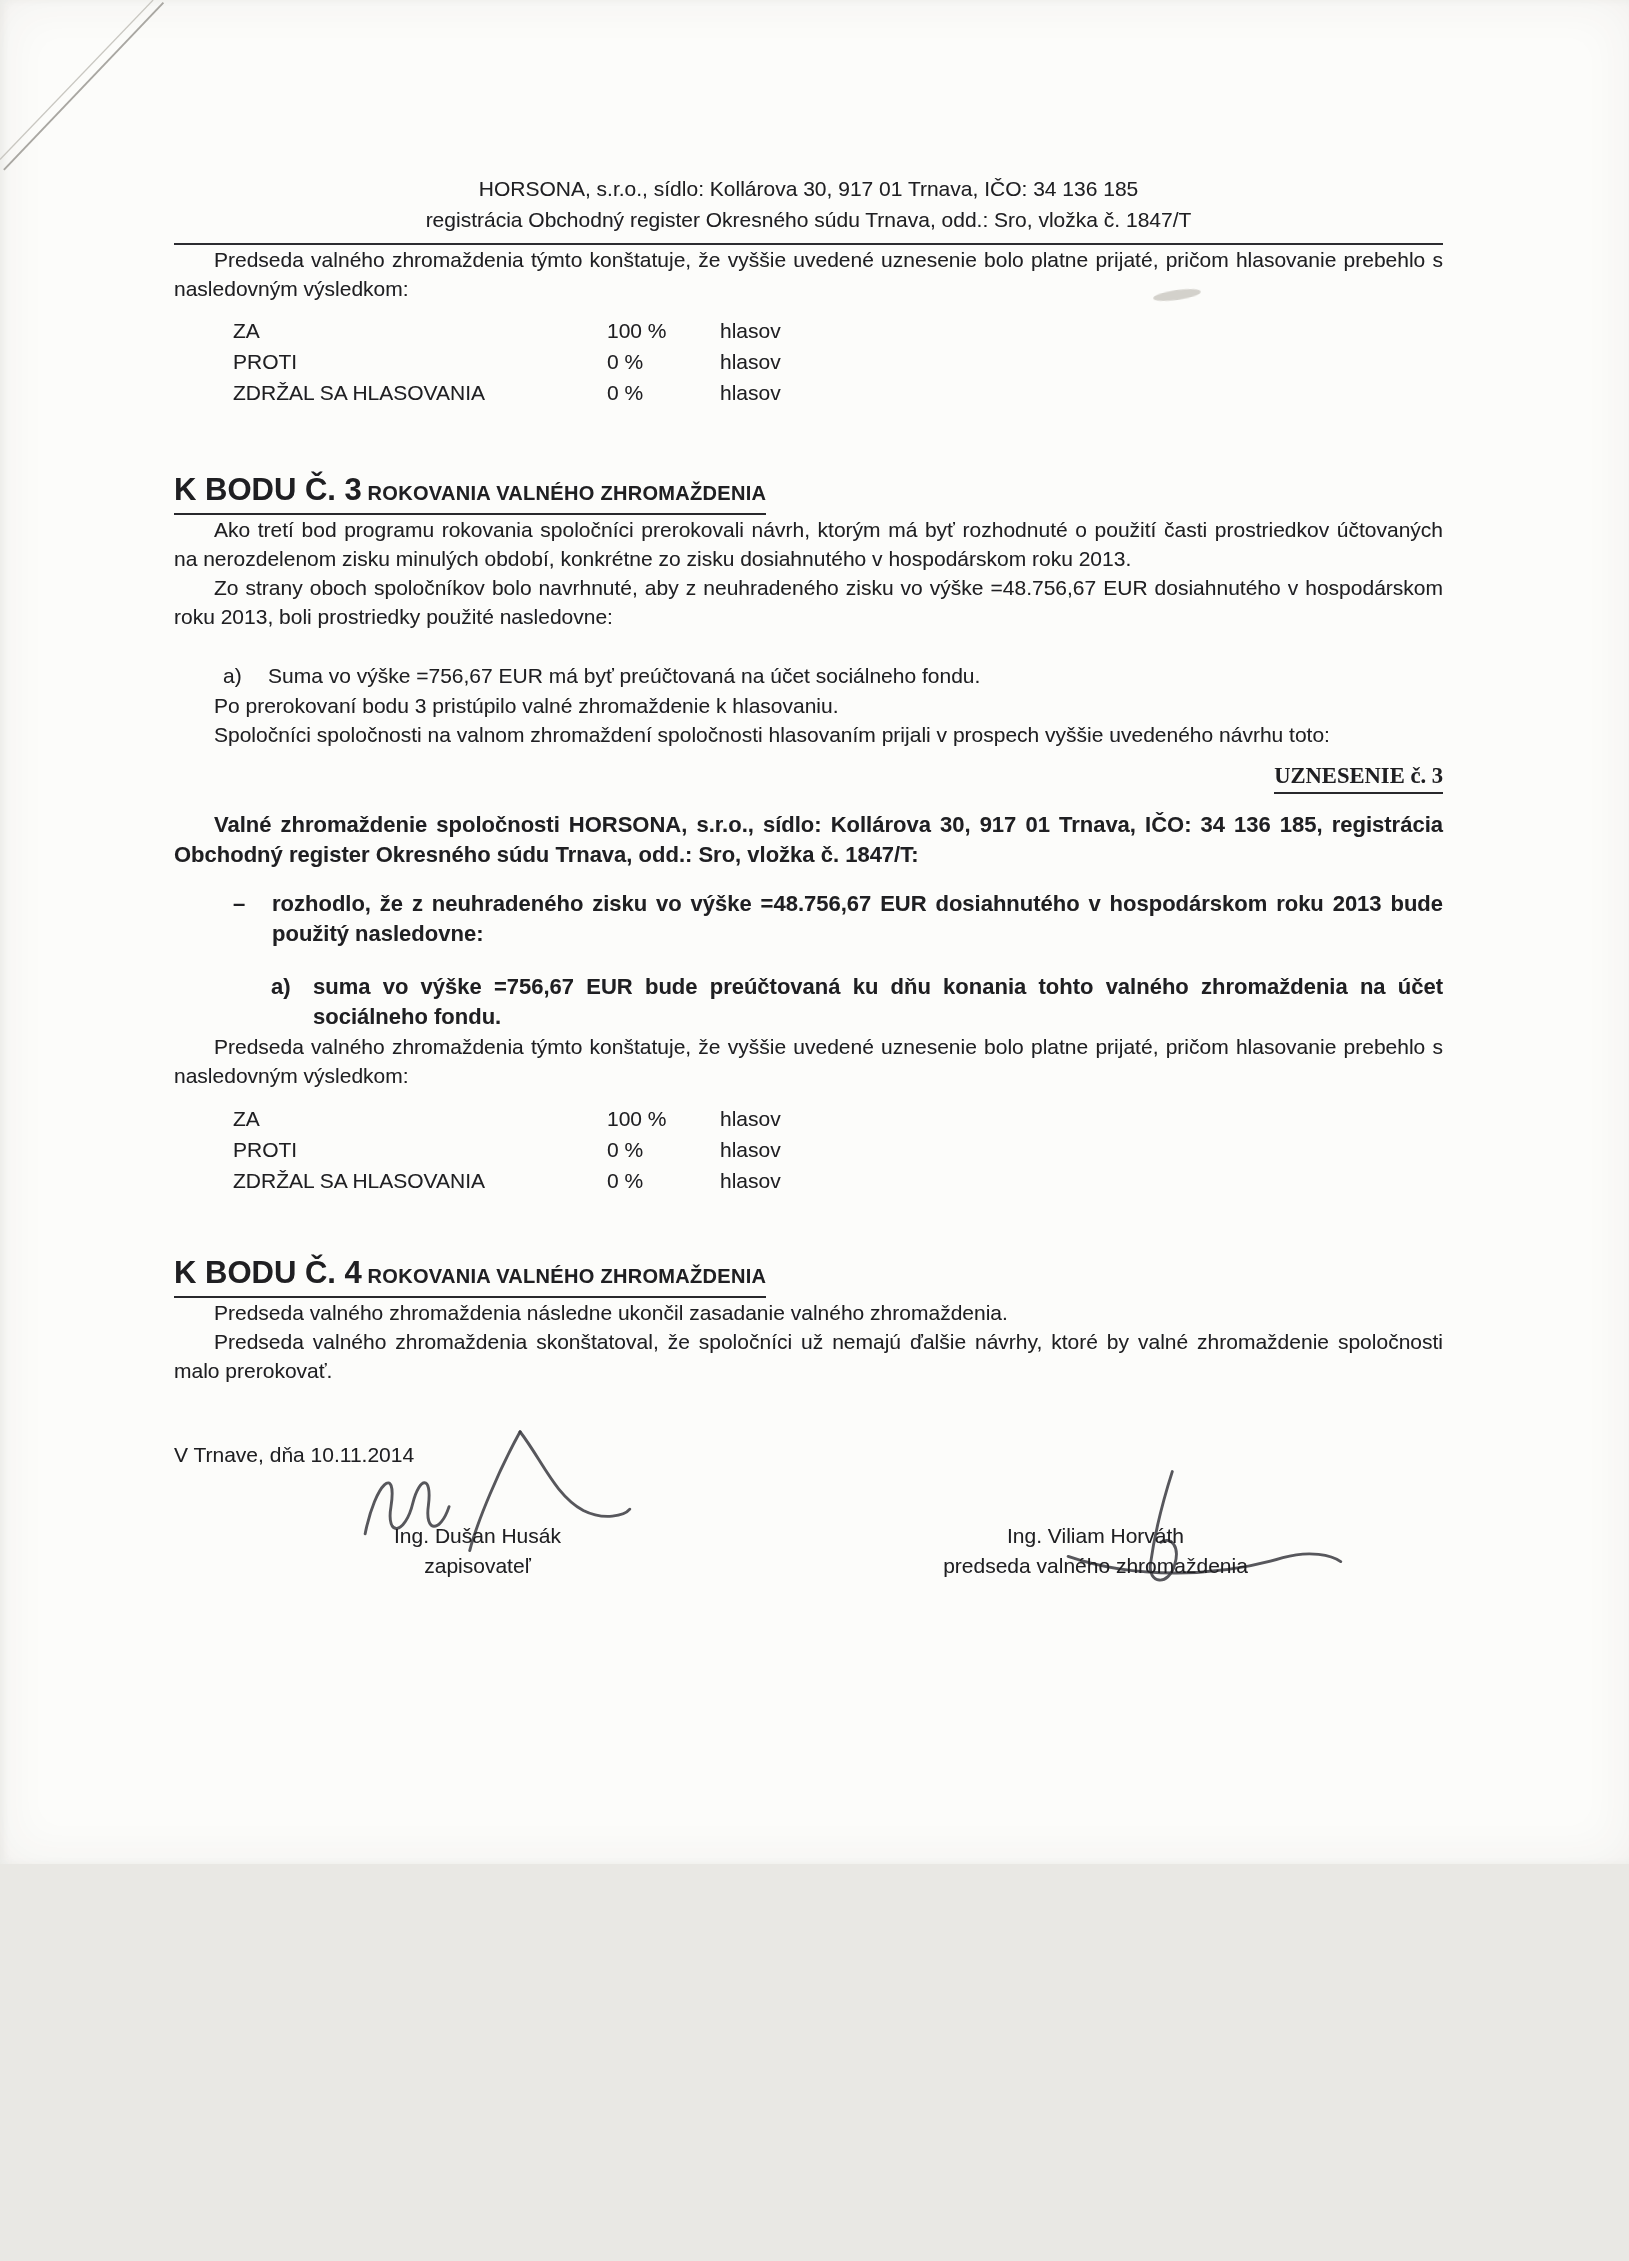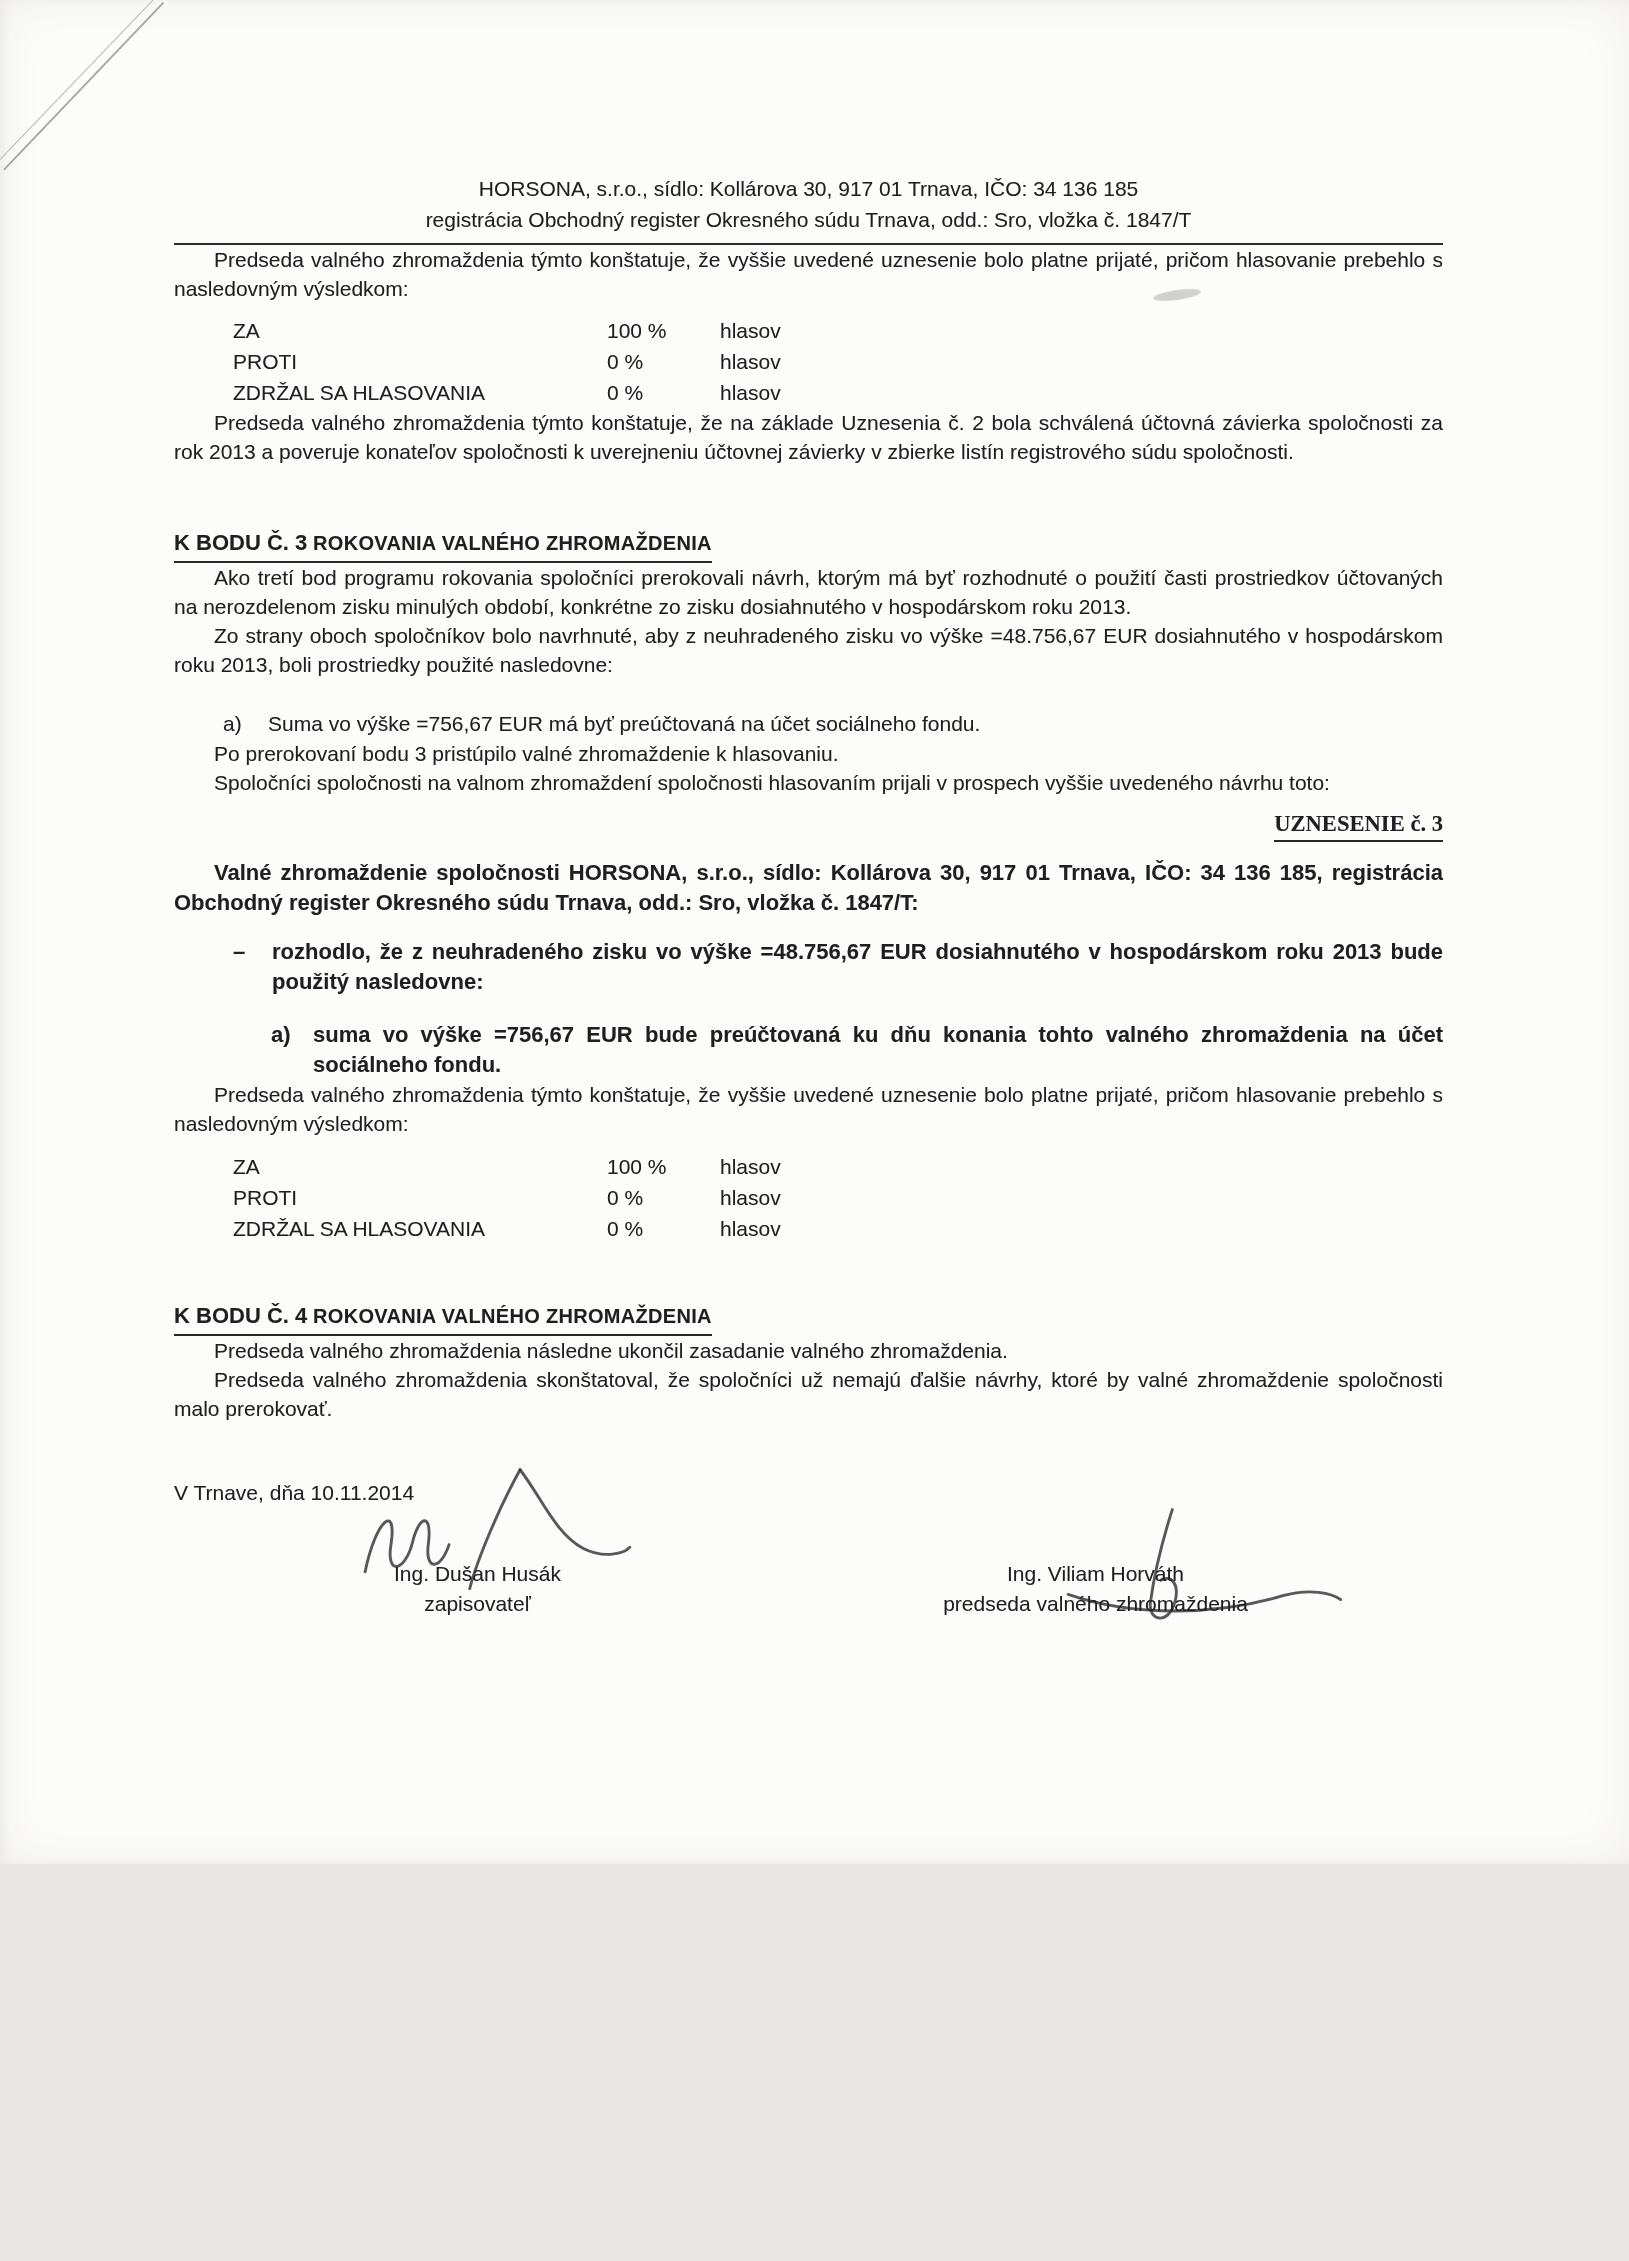--- a/index.html
+++ b/index.html
@@ -36,21 +36,21 @@
     font-size:21px;line-height:31px;
   }
 
   .section-heading{margin:0;}
   .section-heading .underline-wrap{
     display:inline-block;
     border-bottom:2.6px solid #28282c;
     padding-bottom:5.2px;
     font-weight:bold;
   }
-  .section-heading .h-prefix{font-size:22px;}
+  .section-heading .h-prefix{font-size:31px;}
   .section-heading .h-rest{font-size:20px;letter-spacing:0.3px;}
 
   .res-title-wrap{text-align:right;font-family:Liberation Serif, serif;}
   .res-title{
     display:inline-block;
     font-weight:bold;font-size:22.6px;
     border-bottom:2.6px solid #28282c;
     padding-bottom:3.2px;
   }
 
@@ -164,21 +164,20 @@
         <span>0 %</span>
         <span>hlasov</span>
       </div>
       <div class="vote-row">
         <span>ZDRŽAL SA HLASOVANIA</span>
         <span>0 %</span>
         <span>hlasov</span>
       </div>
     </div>
 
-    <p class="para mt-p2">Predseda valného zhromaždenia týmto konštatuje, že na základe Uznesenia č. 2 bola schválená účtovná závierka spoločnosti za rok 2013 a poveruje konateľov spoločnosti k uverejneniu účtovnej závierky v zbierke listín registrového súdu spoločnosti.</p>
 
     <h2 class="section-heading mt-h3">
       <span class="underline-wrap"><span class="h-prefix">K BODU Č. 3</span><span class="h-rest"> ROKOVANIA VALNÉHO ZHROMAŽDENIA</span></span>
     </h2>
 
     <p class="para mt-s3p1">Ako tretí bod programu rokovania spoločníci prerokovali návrh, ktorým má byť rozhodnuté o použití časti prostriedkov účtovaných na nerozdelenom zisku minulých období, konkrétne zo zisku dosiahnutého v hospodárskom roku 2013.</p>
 
     <p class="para mt-s3p2">Zo strany oboch spoločníkov bolo navrhnuté, aby z neuhradeného zisku vo výške =48.756,67 EUR dosiahnutého v hospodárskom roku 2013, boli prostriedky použité nasledovne:</p>
 
     <div class="list-item mt-itemA">

